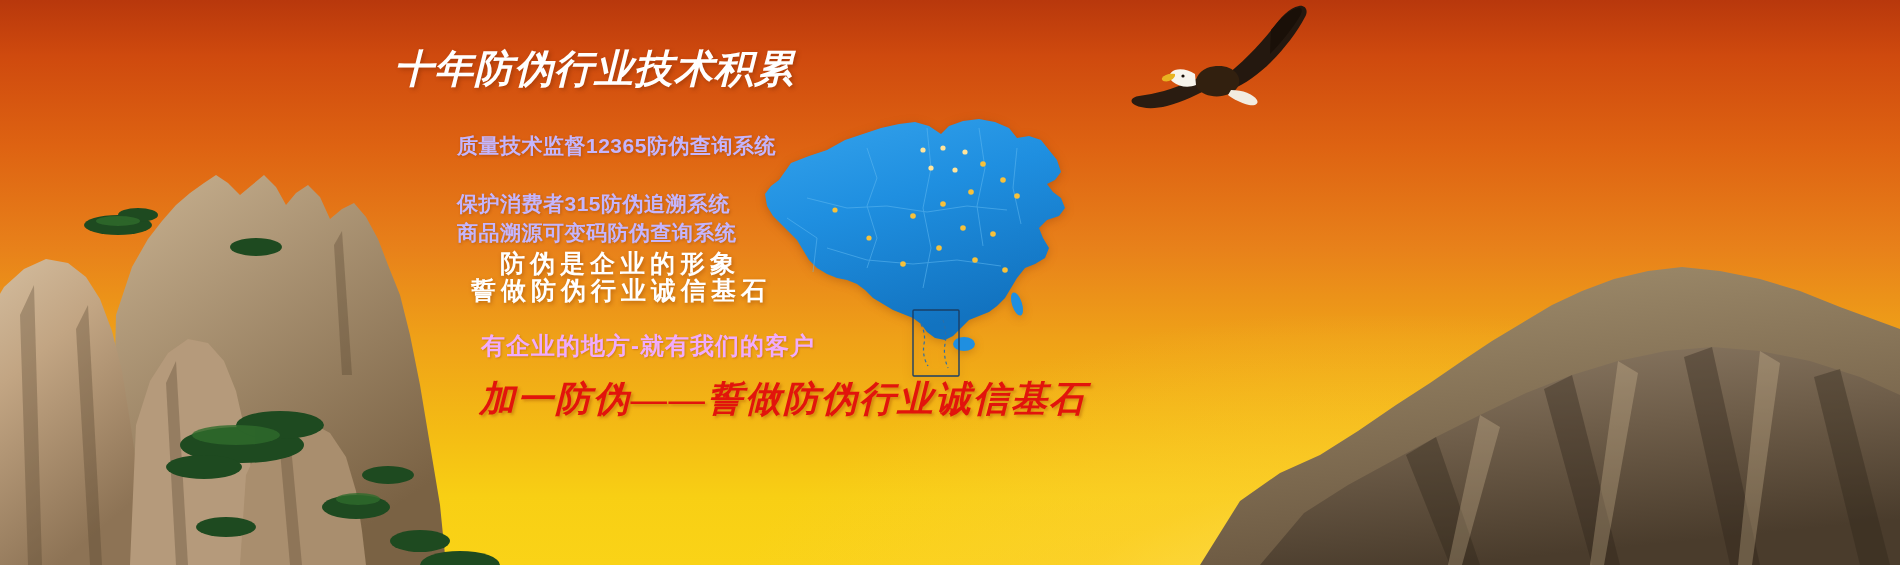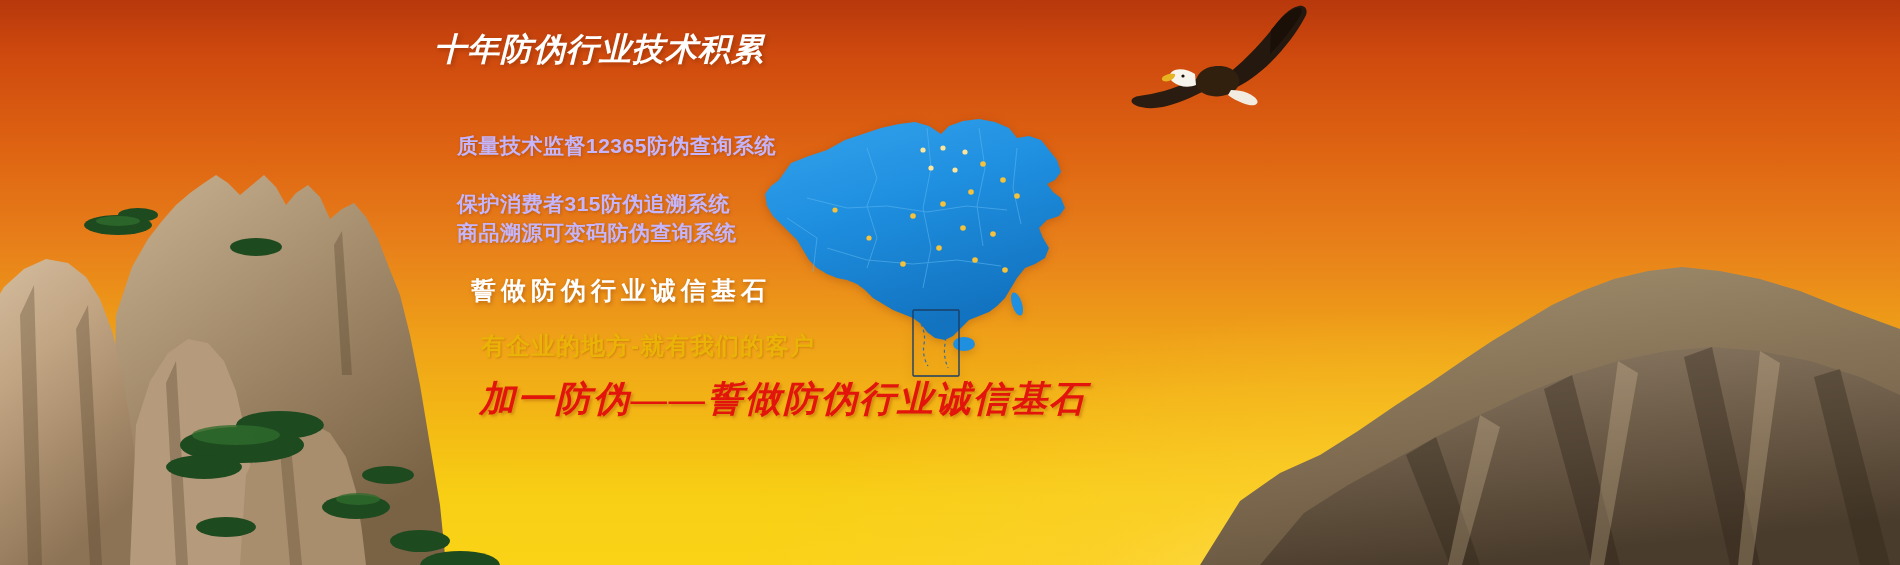--- a/index.html
+++ b/index.html
@@ -66,21 +66,21 @@
 
   .h-line{
     position:absolute;
     color:#ffffff;
     font-weight:bold;
     font-style:italic;
     letter-spacing:1px;
     text-shadow:2px 2px 4px rgba(120,40,0,.45);
     white-space:nowrap;
   }
-  .h1{left:394px;top:28px;font-size:32px;margin-left:40px;}
+  .h1{left:394px;top:42px;font-size:39px;}
   .h2{left:519px;top:81px;font-size:39px;}
 
   .sys-line{
     position:absolute;
     color:#c4b5fd;
     font-weight:bold;
     font-size:21px;
     letter-spacing:.5px;
     white-space:nowrap;
     text-shadow:1px 1px 3px rgba(130,50,0,.4);
@@ -97,21 +97,21 @@
     font-size:25px;
     letter-spacing:5px;
     white-space:nowrap;
     text-shadow:1px 2px 4px rgba(130,50,0,.45);
   }
   .w1{left:500px;top:247px;}
   .w2{left:471px;top:274px;}
 
   .tagline{
     position:absolute;left:481px;top:330px;
-    color:#eab308;
+    color:#f0abfc;
     font-weight:bold;
     font-size:24px;
     letter-spacing:1px;
     white-space:nowrap;
     text-shadow:1px 1px 2px rgba(160,70,0,.35);
   }
 
   .brush{
     position:absolute;left:479px;top:375px;
     color:#e2140c;
@@ -331,20 +331,21 @@
   </div>
 
   <div class="copy">
 
     <div class="h-line h1">十年防伪行业技术积累</div>
 
     <div class="sys-line s1">质量技术监督12365防伪查询系统</div>
     <div class="sys-line s3">保护消费者315防伪追溯系统</div>
     <div class="sys-line s4">商品溯源可变码防伪查询系统</div>
 
+    <div class="slogan-w w1">防伪是企业的形象</div>
     <div class="slogan-w w2">誓做防伪行业诚信基石</div>
 
     <div class="tagline">有企业的地方-就有我们的客户</div>
 
     <div class="brush">加一防伪——誓做防伪行业诚信基石</div>
   </div>
 
 </div>
 
 </body></html>

